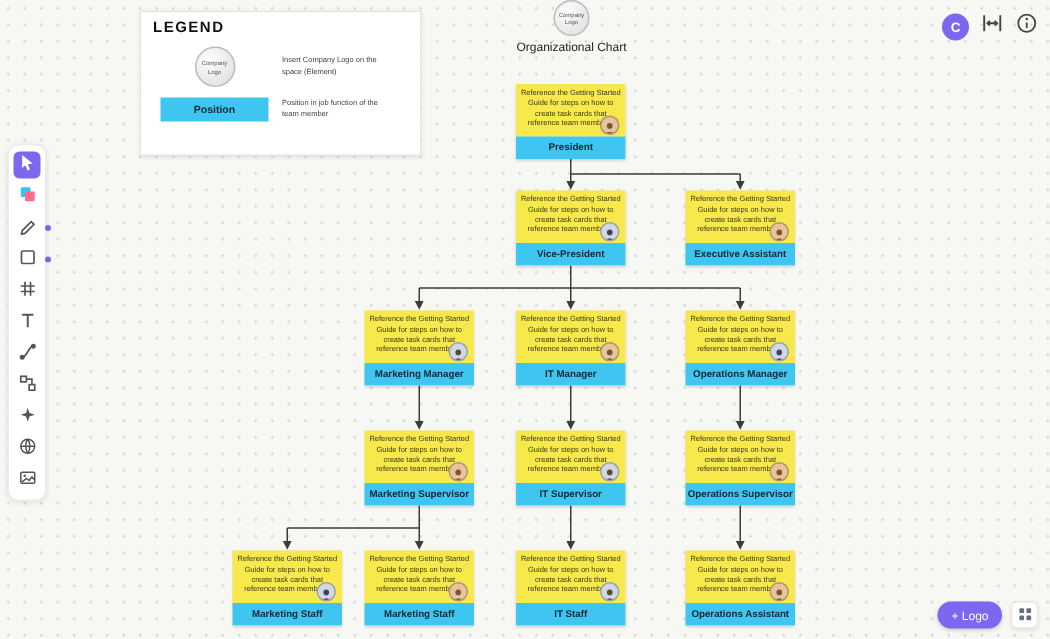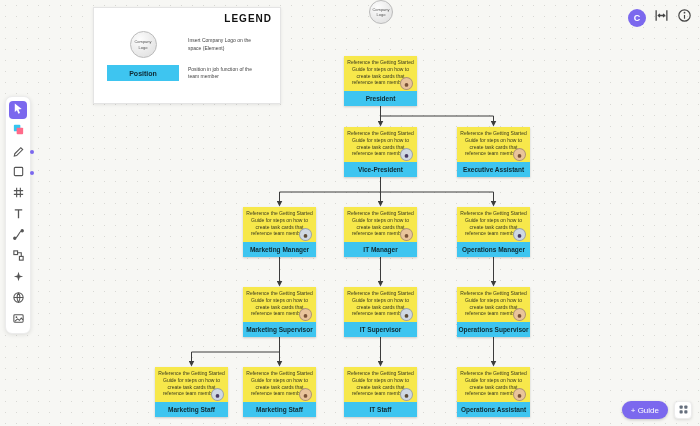--- a/index.html
+++ b/index.html
@@ -45,21 +45,21 @@
   .grid-btn {
     width:18px; height:18px; background:#fff; border:1px solid #ececec; border-radius:4px;
     display:flex; align-items:center; justify-content:center; cursor:pointer;
     box-shadow:0 1px 3px rgba(0,0,0,.12);
   }
   
   .legend {
     position:absolute; left:93px; top:7px; width:188px; height:97px; background:#fff;
     border:1px solid #e4e4e4; box-shadow:0 1px 3px rgba(0,0,0,.08); padding:5px 8px; z-index:10;
   }
-  .legend-title { text-align:right; font-size:10px; font-weight:bold; letter-spacing:1px; color:#111; }
+  .legend-title { text-align:left; font-size:10px; font-weight:bold; letter-spacing:1px; color:#111; }
   .legend-row { display:flex; align-items:center; margin-top:7px; }
   .legend-left { width:82px; display:flex; justify-content:center; }
   .legend-desc { flex:1; font-size:5px; color:#444; line-height:1.5; padding-left:4px; max-width:70px; }
   .logo-circle {
     width:27px; height:27px; border-radius:50%; border:1px solid #bbb;
     background:radial-gradient(circle at 35% 30%, #fdfdfd, #dcdcdc);
     display:flex; align-items:center; justify-content:center; text-align:center;
     font-size:4px; color:#555; line-height:1.3;
   }
   .position-chip {
@@ -220,20 +220,21 @@
     <div class="legend-row">
       <div class="legend-left">
         <div class="position-chip">Position</div>
       </div>
       <div class="legend-desc">Position in job function of the team member</div>
     </div>
   </div>
 
   <div class="chart-header">
     <div class="logo-circle">Company Logo</div>
+    <div class="chart-subtitle">Organizational Chart</div>
   </div>
 
   <div class="card" style="left:344px;top:56px">
     <div class="note">Reference the Getting Started Guide for steps on how to create task cards that reference team members.</div>
     <div class="avatar"><svg viewBox="0 0 14 14">
           <circle cx="7" cy="5" r="2.4" fill="#7a5236"></circle>
           <path d="M2.5 12.5 C3 9.3 11 9.3 11.5 12.5 Z" fill="#7a5236"></path>
         </svg></div>
     <div class="bar">President</div>
   </div>
@@ -328,21 +329,21 @@
   <div class="card" style="left:457px;top:367px">
     <div class="note">Reference the Getting Started Guide for steps on how to create task cards that reference team members.</div>
     <div class="avatar"><svg viewBox="0 0 14 14">
           <circle cx="7" cy="5" r="2.4" fill="#7a5236"></circle>
           <path d="M2.5 12.5 C3 9.3 11 9.3 11.5 12.5 Z" fill="#7a5236"></path>
         </svg></div>
     <div class="bar">Operations Assistant</div>
   </div>
 
   <div class="bottom-right">
-    <button class="task-btn">+ Guide</button>
+    <button class="task-btn">+ Logo</button>
     <button class="grid-btn">
       <span><svg width="11" height="11" viewBox="0 0 14 14" fill="#656f7d">
             <rect x="2" y="2" width="4" height="4" rx="1"></rect>
             <rect x="8" y="2" width="4" height="4" rx="1"></rect>
             <rect x="2" y="8" width="4" height="4" rx="1"></rect>
             <rect x="8" y="8" width="4" height="4" rx="1"></rect>
           </svg></span>
     </button>
   </div>
 

